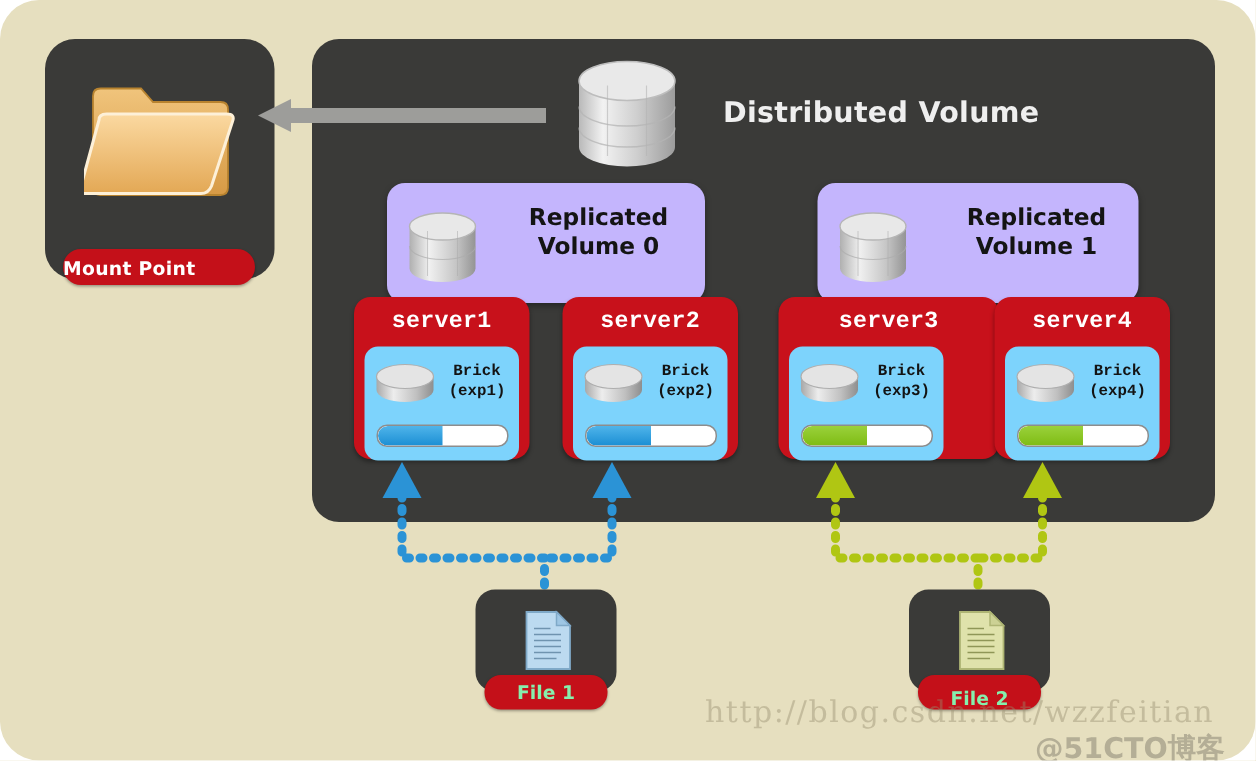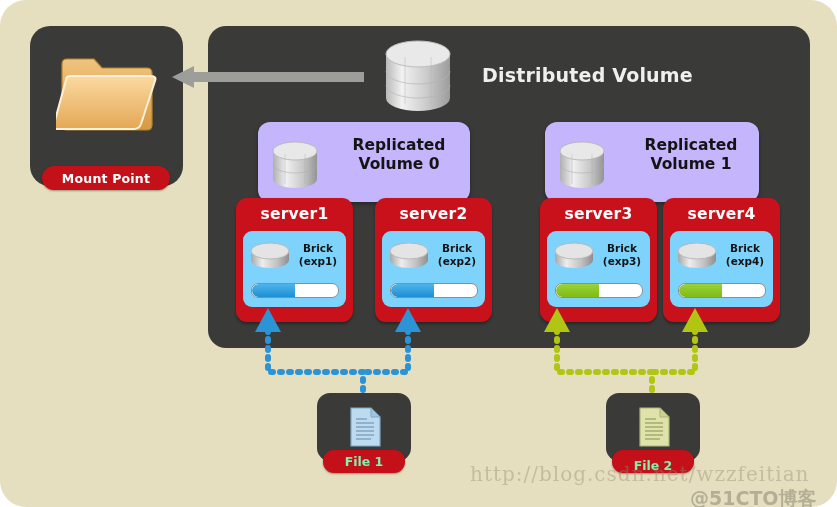--- a/index.html
+++ b/index.html
@@ -17,21 +17,21 @@
   .dark-panel{position:absolute;background:#3a3a38;border-radius:18px;}
 
   
   #mount-panel{left:30px;top:26px;width:153px;height:160px;border-radius:20px;}
   .folder-icon{
     position:absolute;left:26px;top:24px;width:104px;height:88px;
   }
   #mount-badge{
     position:absolute;left:42px;top:166px;width:128px;height:24px;
     background:#c41019;border-radius:12px;
-    display:flex;align-items:center;justify-content:center;
+    display:flex;align-items:center;
     color:#fff;font-size:12.5px;font-weight:bold;letter-spacing:.2px;
     box-shadow:0 1px 2px rgba(0,0,0,.35);
   }
 
   
   #dist-panel{left:208px;top:26px;width:602px;height:322px;}
   #dist-cyl{position:absolute;left:383px;top:40px;width:70px;height:72px;}
   #dist-title{
     position:absolute;left:482px;top:64px;
     color:#efefef;font-size:19px;font-weight:bold;letter-spacing:.2px;
@@ -50,27 +50,28 @@
   .repl-cyl{position:absolute;left:12px;top:18px;width:50px;height:50px;}
   .repl-label{
     position:absolute;left:78px;top:14px;right:8px;
     text-align:center;color:#141414;font-size:15.5px;font-weight:bold;
     line-height:1.22;
   }
   #repl1 .repl-label{left:86px;}
 
   
   .server-box{
-    position:absolute;top:198px;width:117px;height:124px;
+    position:absolute;top:198px;width:117px;height:108px;
     background:#c8111b;border-radius:11px;
     box-shadow:0 2px 3px rgba(0,0,0,.35);
+    font-family:Liberation Mono, monospace;
   }
   #server1{left:236px;}
   #server2{left:375px;}
-  #server3{left:540px;}
+  #server3{left:519px;padding-left:30px;}
   #server4{left:663px;}
   .server-name{
     position:absolute;left:0;right:0;top:7px;text-align:center;
     color:#ffffff;font-size:15.5px;font-weight:bold;letter-spacing:.2px;
   }
   .brick-card{
     position:absolute;left:7px;top:33px;width:103px;height:76px;
     background:#7dd3fc;border-radius:9px;
   }
   .brick-cyl{position:absolute;left:5px;top:8px;width:44px;height:34px;}

